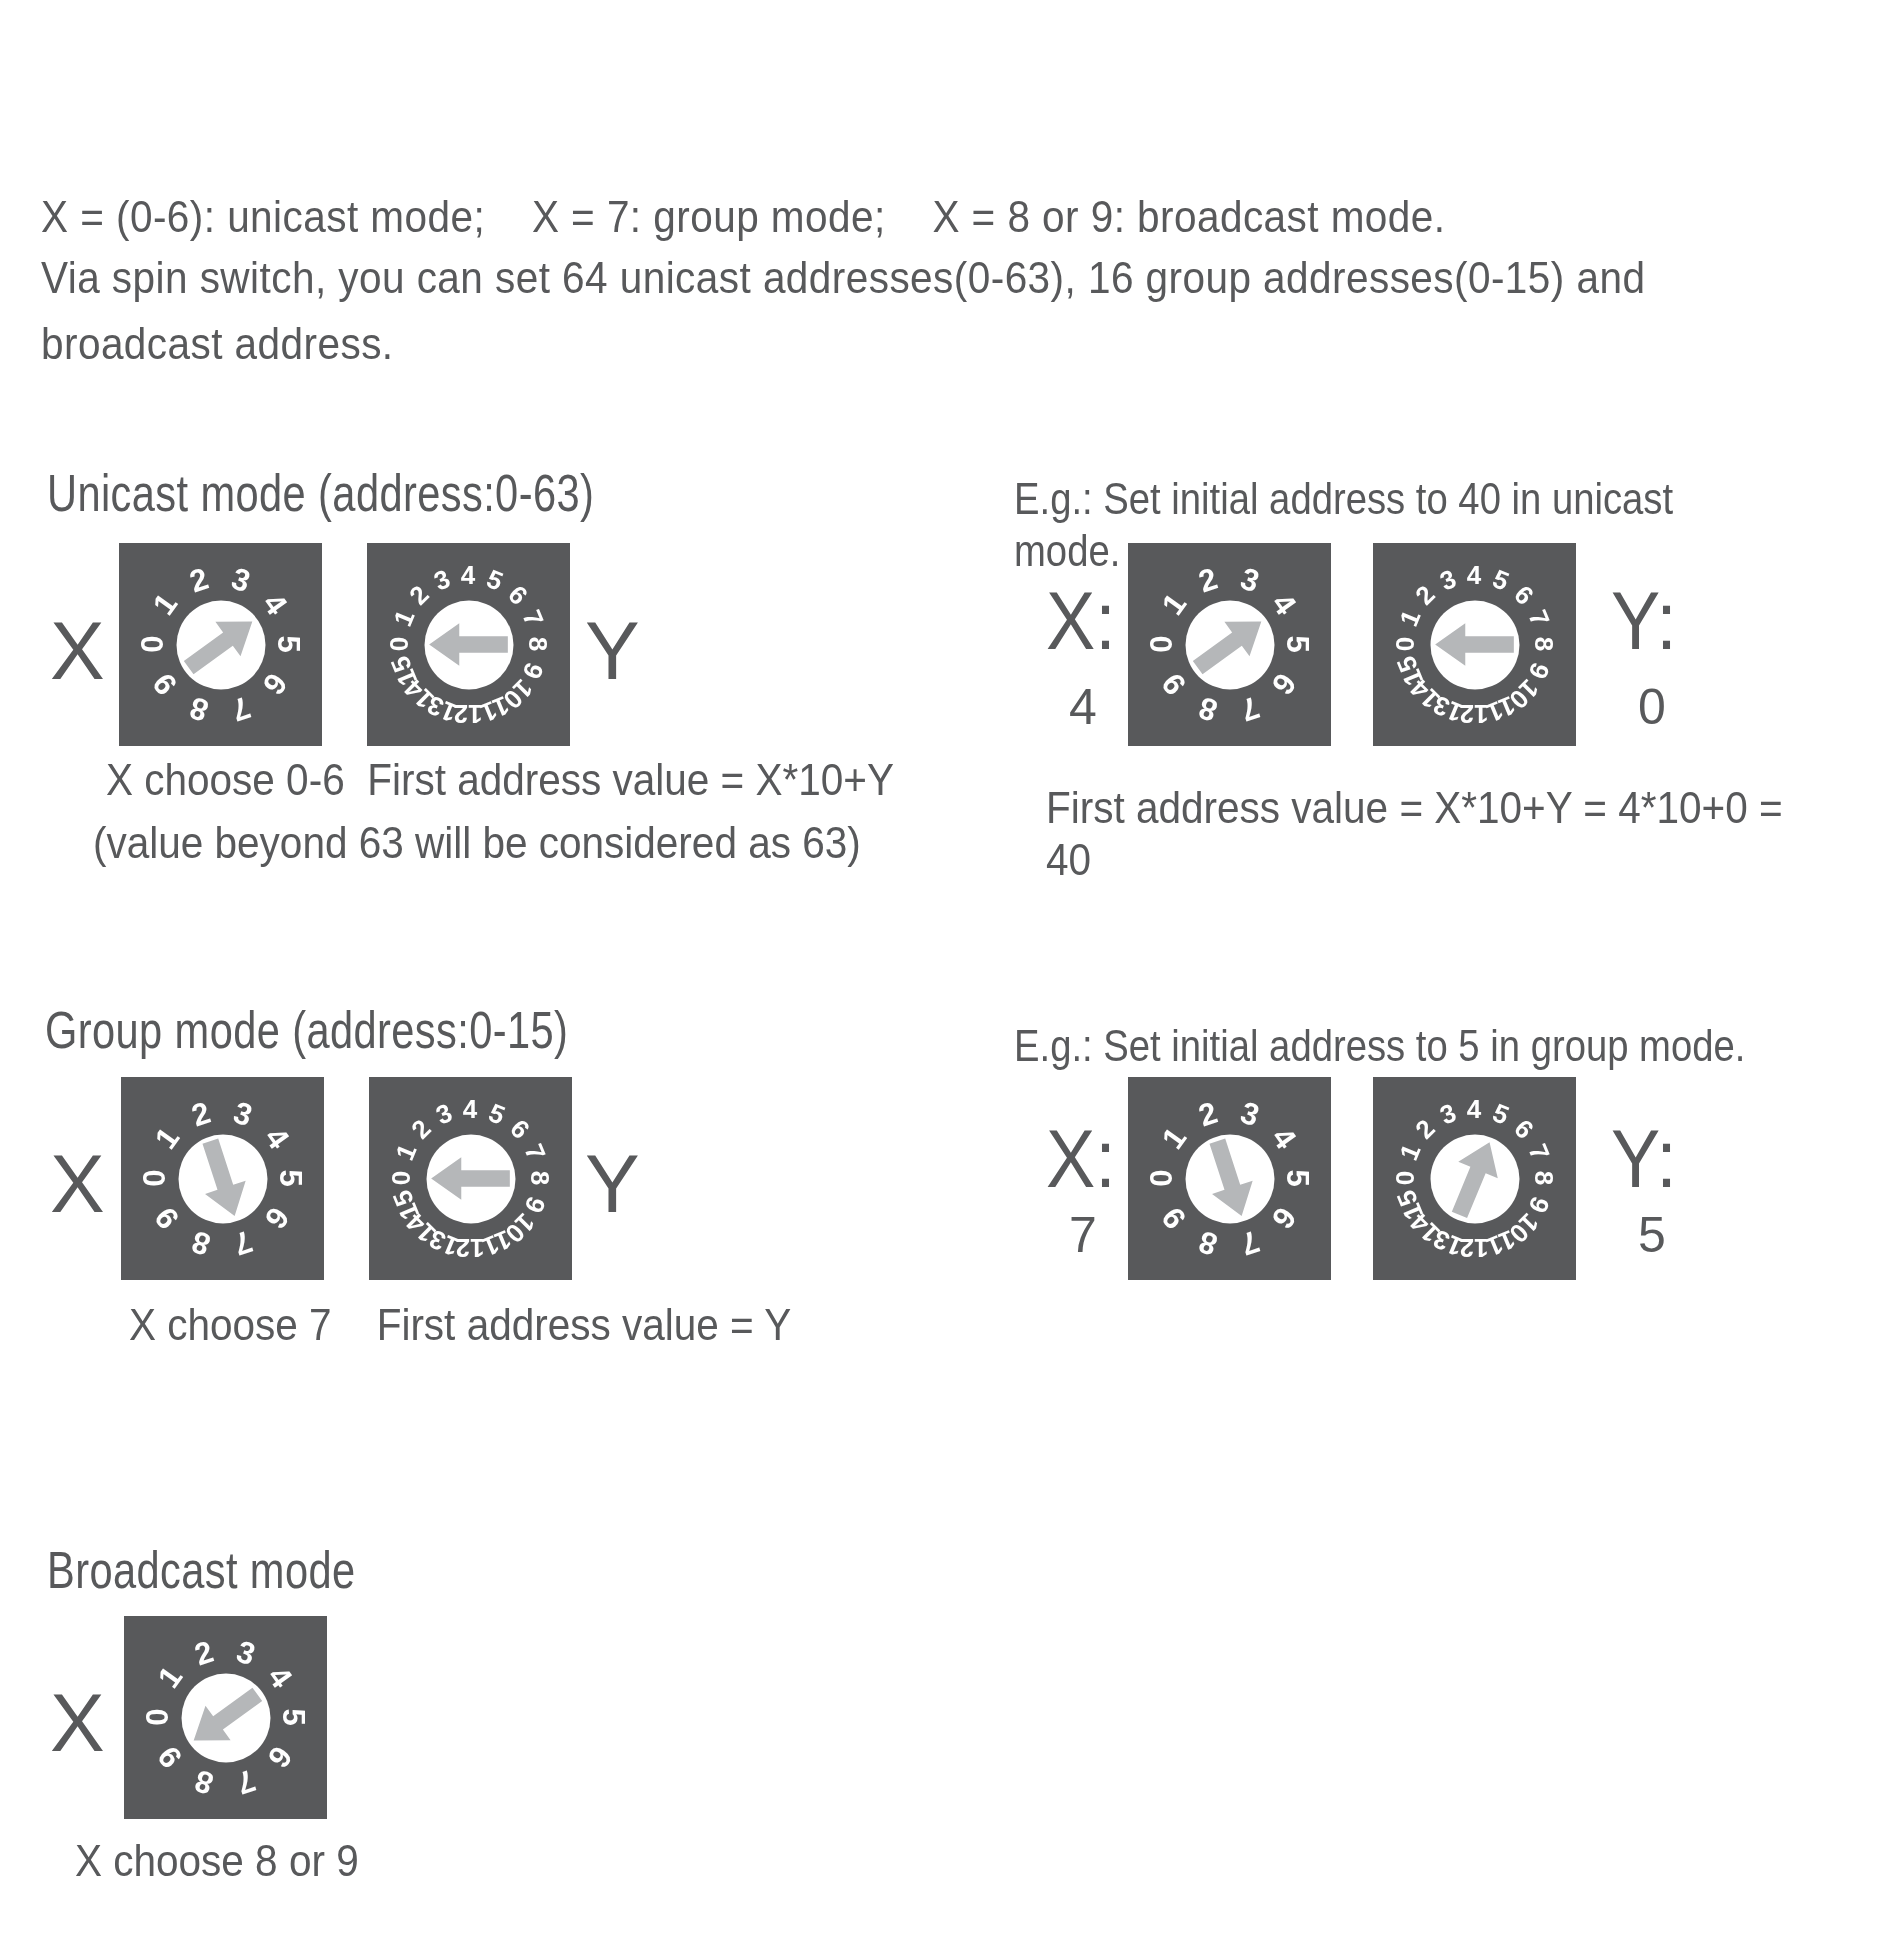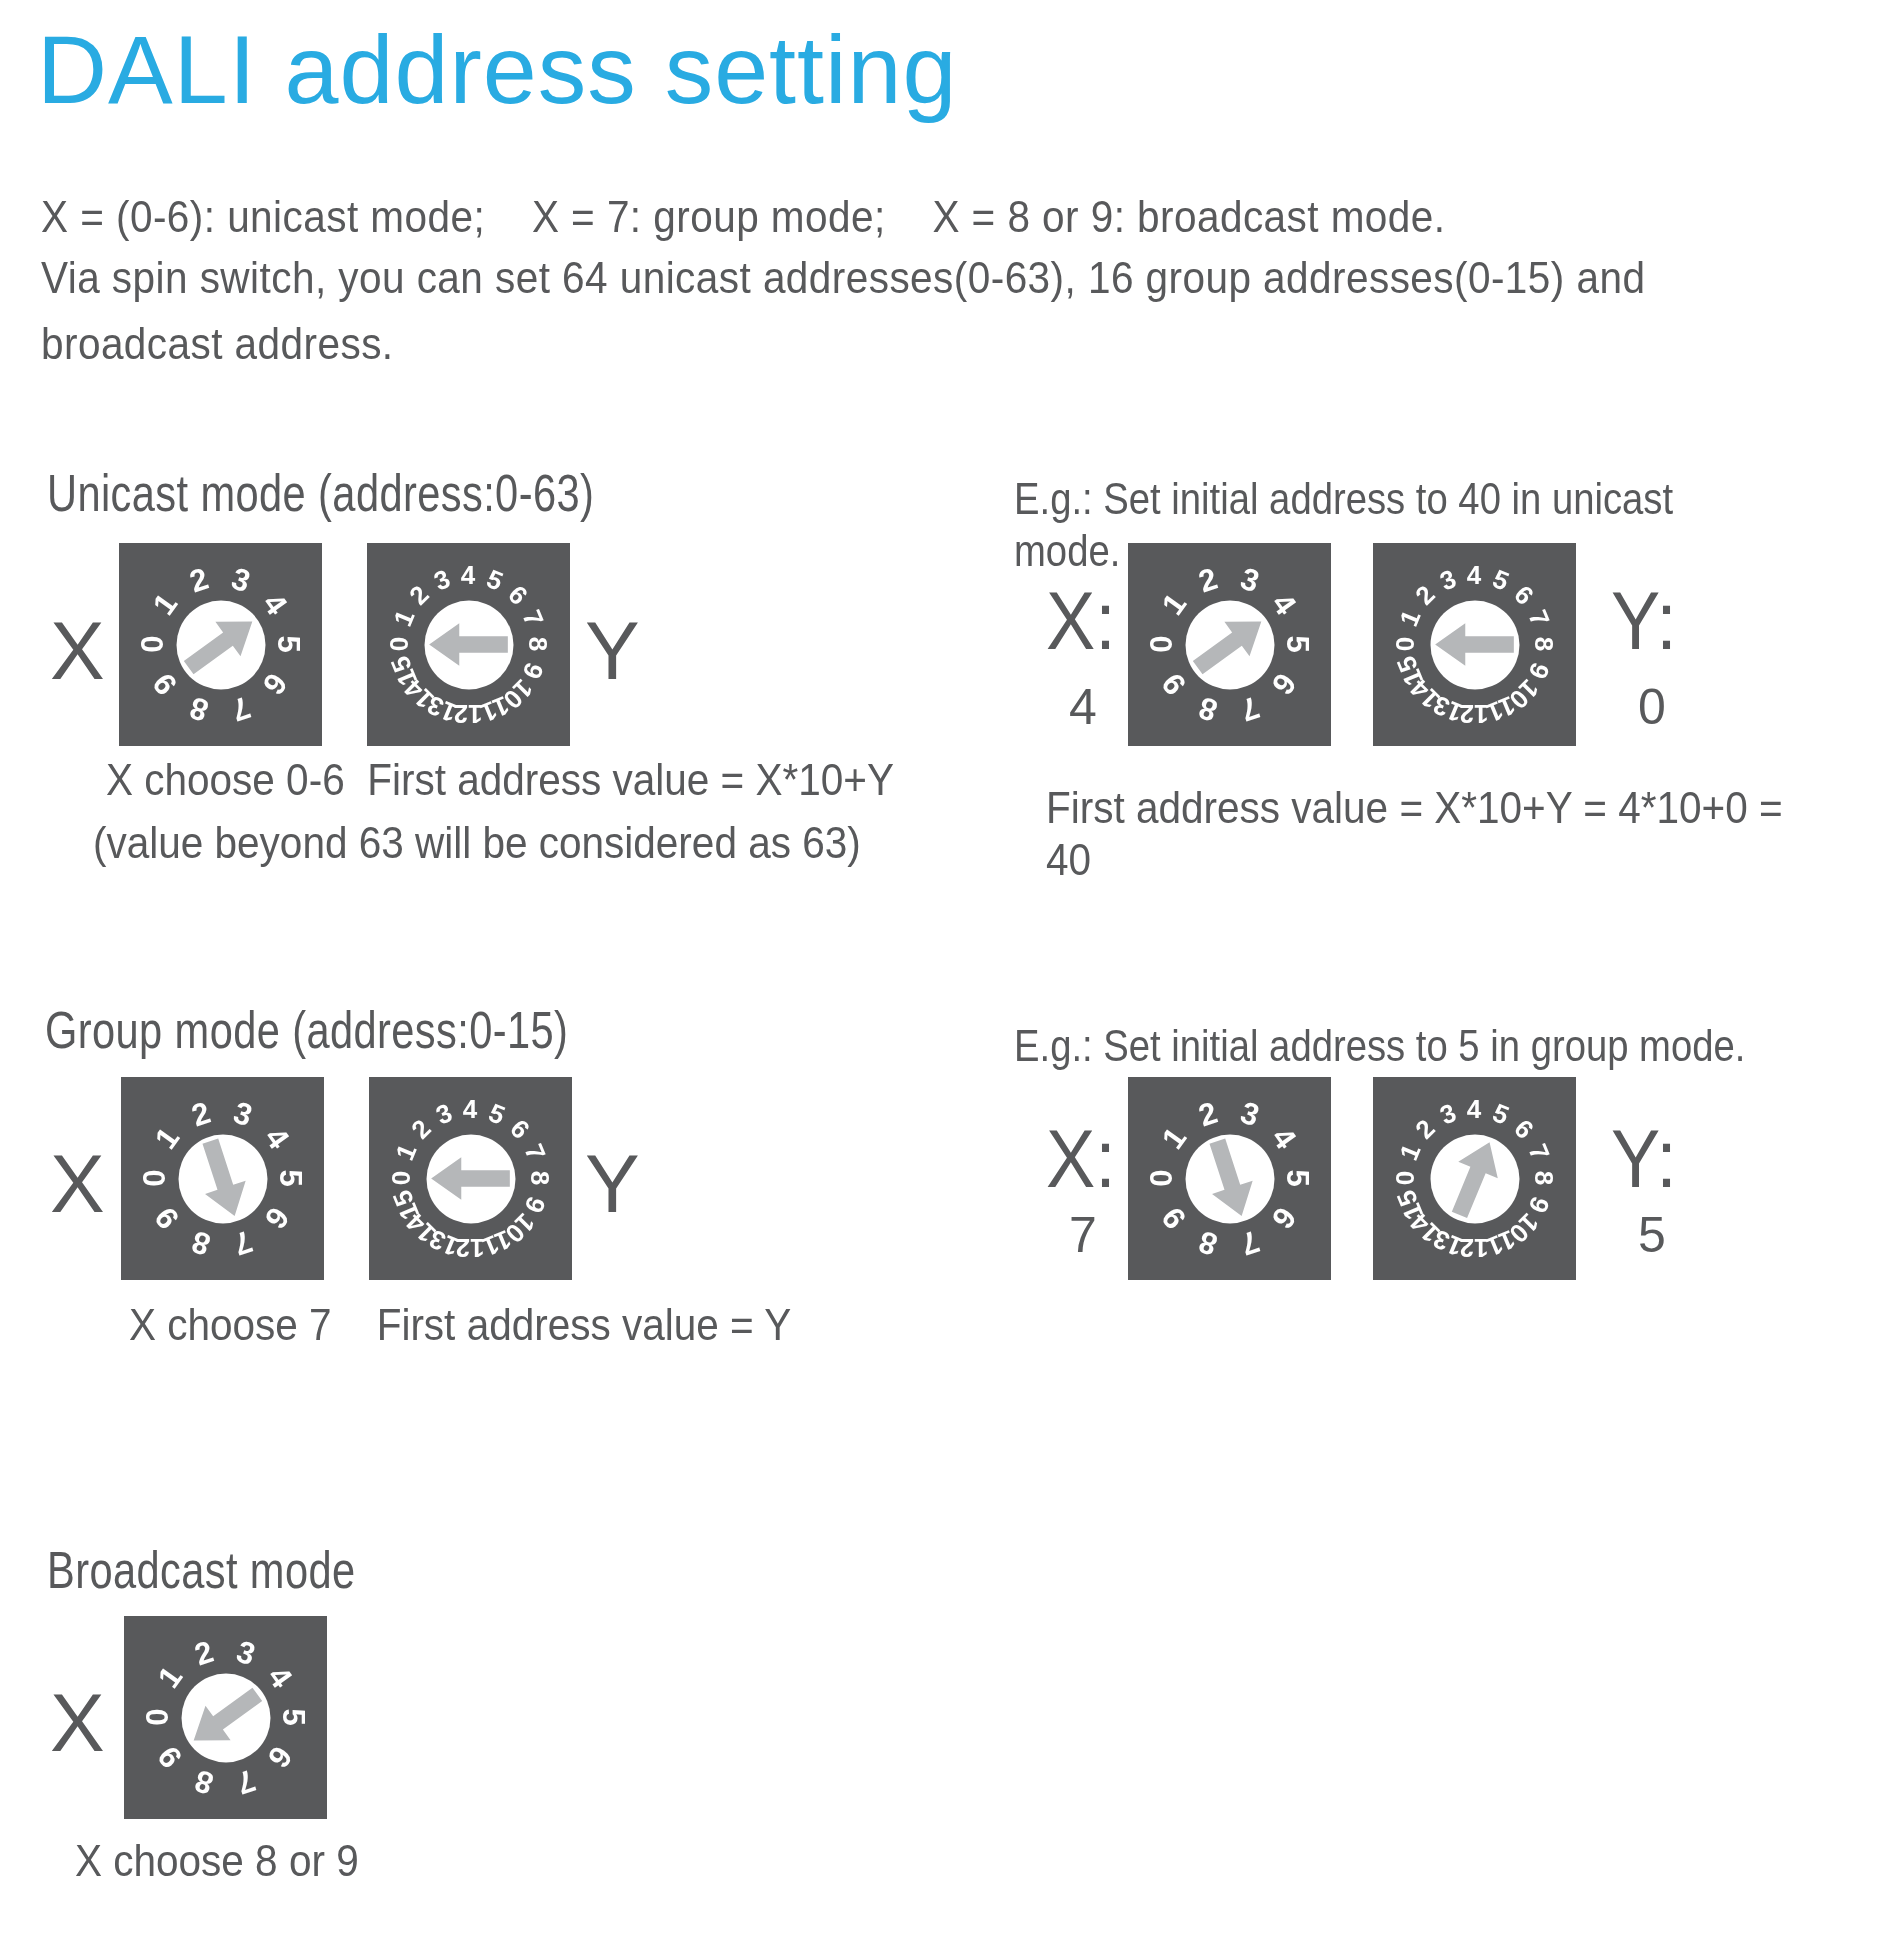--- a/index.html
+++ b/index.html
@@ -19,21 +19,20 @@
              background:var(--dialc,#ffffff);transform:translate(-50%,-50%);}
   .rsw .num{position:absolute;color:#fff;font-weight:bold;line-height:1;
             font-family:"Liberation Sans",sans-serif;}
   .rsw svg{position:absolute;left:0;top:0;width:203px;height:203px;}
 </style>
 </head>
 <body>
 
 <div class="page">
 
-  <div class="abs title" style="left:37px;top:13.6px;">DALI address setting</div>
   <div class="abs body" style="left:41px;top:184px;">X = (0-6): unicast mode;    X = 7: group mode;    X = 8 or 9: broadcast mode.</div>
   <div class="abs body" style="left:41px;top:245px;width:1824px;">Via spin switch, you can set 64 unicast addresses(0-63), 16 group addresses(0-15) and
 broadcast address.</div>
 
   <div class="abs h2" style="left:47px;top:464px;">Unicast mode (address:0-63)</div>
   <div class="abs axis" style="left:50px;top:604px;">X</div>
   <div class="rsw" style="left:119px;top:543px;">
       <div class="dial"></div>
       <svg viewBox="0 0 209 209" style="transform: rotate(54deg);">
         <polygon points="104.5,64 82.5,95 96,95 96,145 113,145 113,95 126.5,95" fill="#b5b7b9"></polygon>

